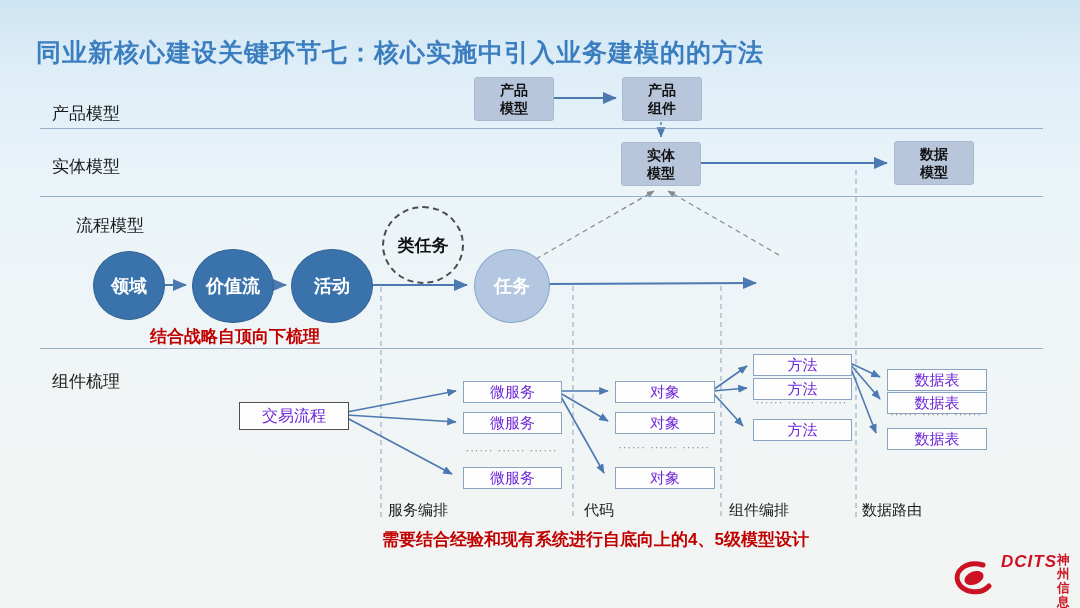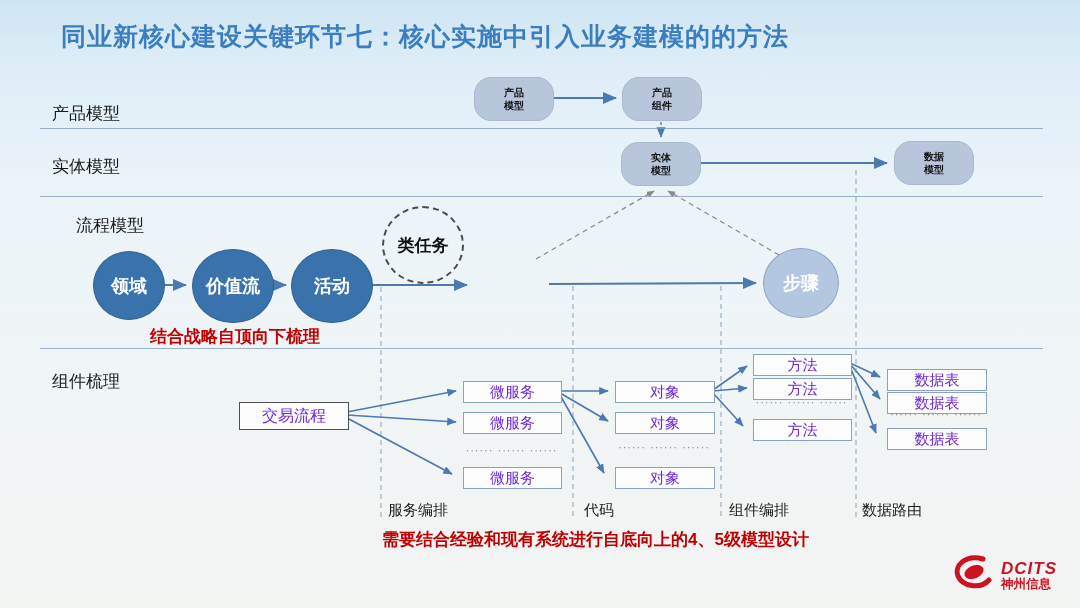--- a/index.html
+++ b/index.html
@@ -3,22 +3,22 @@
 <meta charset="utf-8">
 <style>
   html,body{margin:0;padding:0;}
   body{font-family:"Liberation Sans","DejaVu Sans",sans-serif;}
   #slide{position:relative;width:1080px;height:608px;overflow:hidden;
     background:linear-gradient(180deg,#cde5f2 0%,#ddedf7 10%,#eaf4f9 30%,#f0f5f6 60%,#f2f4f2 100%);}
   .abs{position:absolute;}
   .title{font-size:25px;font-weight:bold;color:#3b7ec0;letter-spacing:1px;white-space:nowrap;}
   .rowlabel{font-family:"Liberation Serif","DejaVu Serif",serif;font-size:17px;color:#1a1a1a;white-space:nowrap;}
   .hline{height:1px;background:#7d9ab8;opacity:.75;}
-  .tbox{width:78px;height:42px;border-radius:17px;background:#b7c6db;border:1px solid #a9bacf;
-    color:#111;font-weight:bold;font-size:10px;line-height:1.3;display:flex;align-items:center;
+  .tbox{width:78px;height:42px;border-radius:3px;background:#b7c6db;border:1px solid #a9bacf;
+    color:#111;font-weight:bold;font-size:14px;line-height:1.3;display:flex;align-items:center;
     justify-content:center;text-align:center;white-space:pre-line;}
   .circle{border-radius:50%;display:flex;align-items:center;justify-content:center;
     color:#fff;font-weight:bold;font-size:18px;white-space:nowrap;}
   .c-dark{background:#3a73ac;border:1px solid #316193;}
   .c-light{background:#b4c7e0;border:1px solid #8ba6c9;}
   .c-dashed{border:2px dashed #4a4a4a;background:transparent;color:#111;font-size:17px;font-weight:bold;}
   .red{color:#c00000;font-weight:bold;font-size:17px;white-space:nowrap;}
   .wbox{background:#fdfdfd;border:1px solid #89a3c0;color:#6d28d9;font-size:15px;
     display:flex;align-items:center;justify-content:center;white-space:nowrap;}
   .tradebox{border:1px solid #4f4f4f;font-size:16px;}
@@ -75,21 +75,21 @@
 
     <line x1="713" y1="390" x2="747" y2="366" stroke="#4c79b0" stroke-width="1.6" marker-end="url(#abs)"></line>
     <line x1="713" y1="391" x2="747" y2="388" stroke="#4c79b0" stroke-width="1.6" marker-end="url(#abs)"></line>
     <line x1="713" y1="393" x2="743" y2="426" stroke="#4c79b0" stroke-width="1.6" marker-end="url(#abs)"></line>
 
     <line x1="850" y1="363" x2="880" y2="377" stroke="#4c79b0" stroke-width="1.6" marker-end="url(#abs)"></line>
     <line x1="850" y1="364" x2="880" y2="399" stroke="#4c79b0" stroke-width="1.6" marker-end="url(#abs)"></line>
     <line x1="850" y1="366" x2="876" y2="433" stroke="#4c79b0" stroke-width="1.6" marker-end="url(#abs)"></line>
   </svg>
 
-  <div class="abs title" style="left:36px;top:20px;margin-left:25px;">同业新核心建设关键环节七：核心实施中引入业务建模的的方法</div>
+  <div class="abs title" style="left:36px;top:36px;">同业新核心建设关键环节七：核心实施中引入业务建模的的方法</div>
 
   <div class="abs hline" style="left:40px;top:128px;width:1003px;"></div>
   <div class="abs hline" style="left:40px;top:196px;width:1003px;"></div>
   <div class="abs hline" style="left:40px;top:348px;width:1003px;"></div>
 
   <div class="abs rowlabel" style="left:52px;top:102px;">产品模型</div>
   <div class="abs rowlabel" style="left:52px;top:155px;">实体模型</div>
   <div class="abs rowlabel" style="left:52px;top:214px;margin-left:24px;">流程模型</div>
   <div class="abs rowlabel" style="left:52px;top:370px;text-align:right;">组件梳理</div>
 
@@ -99,21 +99,21 @@
 组件</div>
   <div class="abs tbox" style="left:621px;top:142px;">实体
 模型</div>
   <div class="abs tbox" style="left:894px;top:141px;">数据
 模型</div>
 
   <div class="abs circle c-dark" style="left:93px;top:251px;width:70px;height:67px;">领域</div>
   <div class="abs circle c-dark" style="left:192px;top:249px;width:80px;height:72px;">价值流</div>
   <div class="abs circle c-dark" style="left:291px;top:249px;width:80px;height:72px;">活动</div>
   <div class="abs circle c-dashed" style="left:382px;top:206px;width:78px;height:74px;">类任务</div>
-  <div class="abs circle c-light" style="left:763px;top:248px;width:74px;height:68px;">步骤</div>
+  <div class="abs circle c-light" style="left:474px;top:249px;width:74px;height:72px;">任务</div>
 
   <div class="abs red" style="left:150px;top:325px;">结合战略自顶向下梳理</div>
   <div class="abs red" style="left:382px;top:528px;">需要结合经验和现有系统进行自底向上的4、5级模型设计</div>
 
   <div class="abs wbox tradebox" style="left:239px;top:402px;width:108px;height:26px;">交易流程</div>
 
   <div class="abs wbox" style="left:463px;top:381px;width:97px;height:20px;">微服务</div>
   <div class="abs wbox" style="left:463px;top:412px;width:97px;height:20px;">微服务</div>
   <div class="abs dots" style="left:463px;top:444px;width:97px;">······ ······ ······</div>
   <div class="abs wbox" style="left:463px;top:467px;width:97px;height:20px;">微服务</div>
@@ -138,19 +138,19 @@
   <div class="abs collabel" style="left:729px;top:501px;">组件编排</div>
   <div class="abs collabel" style="left:862px;top:501px;">数据路由</div>
 
   <div class="abs" style="left:952px;top:553px;display:flex;align-items:center;gap:5px;">
     <span>
       <svg width="44" height="40" viewBox="0 0 44 40">
         <path d="M31 6 C13 1 2 13 6 23 C10 33 28 37 37 27" stroke="#cc1122" stroke-width="5" fill="none" stroke-linecap="round"></path>
         <ellipse cx="22" cy="19" rx="10" ry="6.5" fill="#cc1122" transform="rotate(-22 22 19)"></ellipse>
       </svg>
     </span>
-    <span style="display:flex;flex-direction:column;">
+    <span style="display:flex;flex-direction:row;">
       <span class="logo-brand">DCITS</span>
       <span class="logo-sub">神州信息</span>
     </span>
   </div>
 
 </div>
 
 </body></html>

